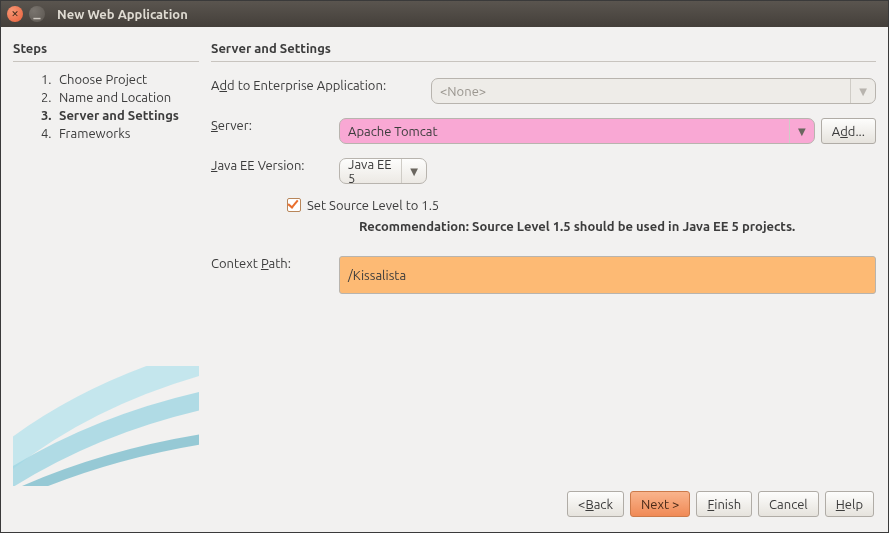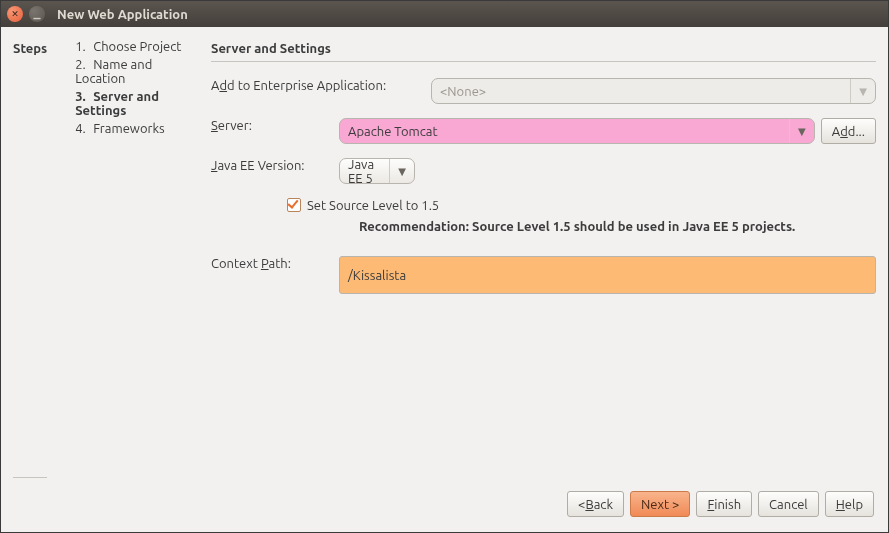--- a/index.html
+++ b/index.html
@@ -4,38 +4,38 @@
 <style>
 * { box-sizing: border-box; margin: 0; padding: 0; }
 body { font-family: "Ubuntu", "DejaVu Sans", sans-serif; font-size: 13px; color: #3c3c3c; background: #888; width: 889px; height: 533px; overflow: hidden; }
 .window { width: 889px; height: 533px; background: #f2f1f0; border: 1px solid #3a3a3a; display: flex; flex-direction: column; }
 .titlebar { height: 26px; background: linear-gradient(#5a554f, #443f3a); display: flex; align-items: center; padding: 0 6px; color: #dfdbd2; font-weight: bold; font-size: 13px; }
 .tb-btn { width: 16px; height: 16px; border-radius: 50%; margin-right: 6px; display: flex; align-items: center; justify-content: center; font-size: 9px; color: #3a2a1a; }
 .tb-close { background: radial-gradient(circle at 30% 30%, #f79674, #e8613c); }
 .tb-min { background: radial-gradient(circle at 30% 30%, #7a756f, #5b5650); color: #ccc7bf; }
 .tb-title { margin-left: 6px; }
 .body { flex: 1; display: flex; padding: 10px 12px 0 12px; gap: 12px; }
-.sidebar { width: 186px; display: flex; flex-direction: row; }
+.sidebar { width: 186px; display: flex; flex-direction: column; }
 .steps-hdr { font-weight: bold; padding: 4px 0 6px 0; border-bottom: 1px solid #c8c4bf; margin-bottom: 8px; }
 .steps-list { list-style: none; padding-left: 4px; margin-left: 24px; }
 .steps-list li { padding: 2px 0; font-size: 13px; }
 .steps-list li.active { font-weight: bold; }
 .step-num { display: inline-block; width: 18px; }
 .decor { margin-top: auto; height: 120px; position: relative; overflow: hidden; }
 .main { flex: 1; display: flex; flex-direction: column; }
 .main-hdr { font-weight: bold; padding: 4px 0 6px 0; border-bottom: 1px solid #c8c4bf; margin-bottom: 16px; }
 .row { display: flex; margin-bottom: 14px; }
 .lbl { width: 128px; font-size: 13px; }
 .lbl .ul { text-decoration: underline; }
 .dropdown { flex: 1; height: 26px; border: 1px solid #b8b4ae; border-radius: 7px; background: linear-gradient(#fdfdfc, #ece9e4); display: flex; align-items: center; padding: 0 8px; position: relative; }
 .dropdown.disabled { background: #eeece8; color: #9a968f; }
 .dropdown .caret { margin-left: auto; border-left: 1px solid #cfccc6; padding-left: 8px; height: 100%; display: flex; align-items: center; }
 .dropdown.input-like { background: #f9a8d4; }
 .textinput { flex: 1; height: 38px; border: 1px solid #b8b4ae; border-radius: 3px; background: #fdba74; padding: 0 8px; display: flex; align-items: center; }
-.dd-small { width: 76px; flex: none; }
+.dd-small { width: 88px; flex: none; }
 .btn { height: 26px; padding: 0 10px; border: 1px solid #b0aca6; border-radius: 3px; background: linear-gradient(#fdfdfc, #e6e3dd); font-size: 13px; color: #3c3c3c; display: inline-flex; align-items: center; justify-content: center; }
 .btn .ul { text-decoration: underline; }
 .btn.primary { background: linear-gradient(#f9b48c, #f08a56); border-color: #cc7a4a; color: #4a2a18; }
 .addbtn { margin-left: 6px; }
 .chk-row { display: flex; align-items: center; margin-left: 76px; margin-bottom: 6px; }
 .chk { width: 14px; height: 14px; border: 1px solid #b8865a; border-radius: 2px; background: #fff; margin-right: 6px; position: relative; }
 .chk.checked::after { content: ""; position: absolute; left: 2px; top: -1px; width: 4px; height: 8px; border: solid #e96f2e; border-width: 0 2px 2px 0; transform: rotate(40deg); }
 .reco { margin-left: 148px; font-weight: bold; font-size: 13px; max-width: 480px; line-height: 1.35; margin-bottom: 20px; }
 .footer { height: 46px; border-top: 0; display: flex; align-items: center; justify-content: flex-end; padding: 0 14px 10px 0; gap: 6px; }
 .caret-glyph { font-size: 10px; color: #6a665f; }

